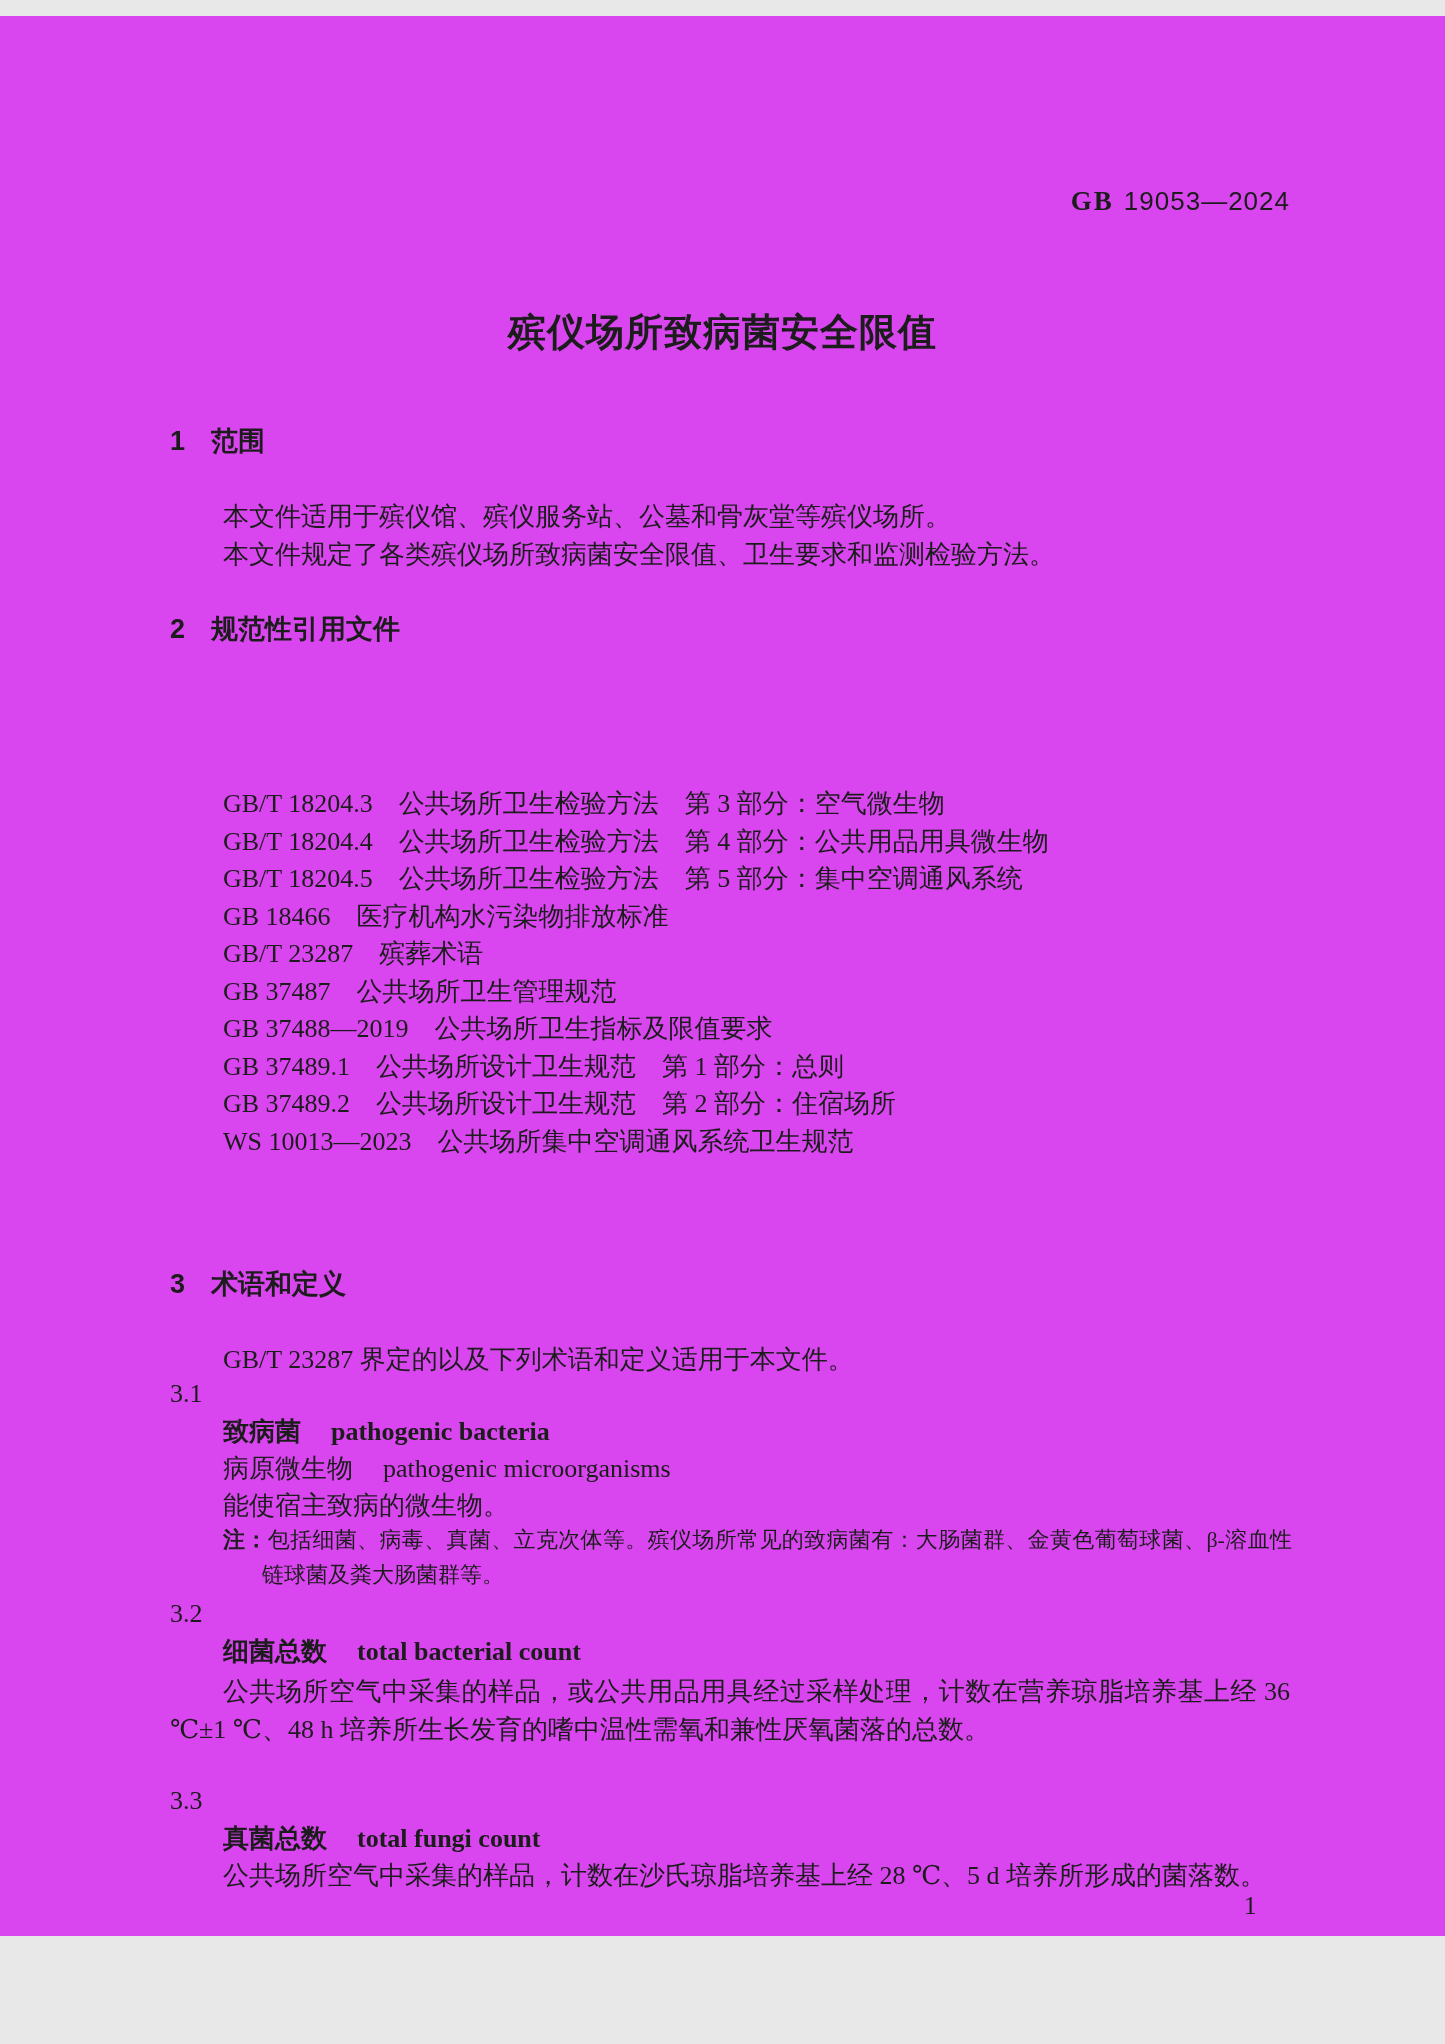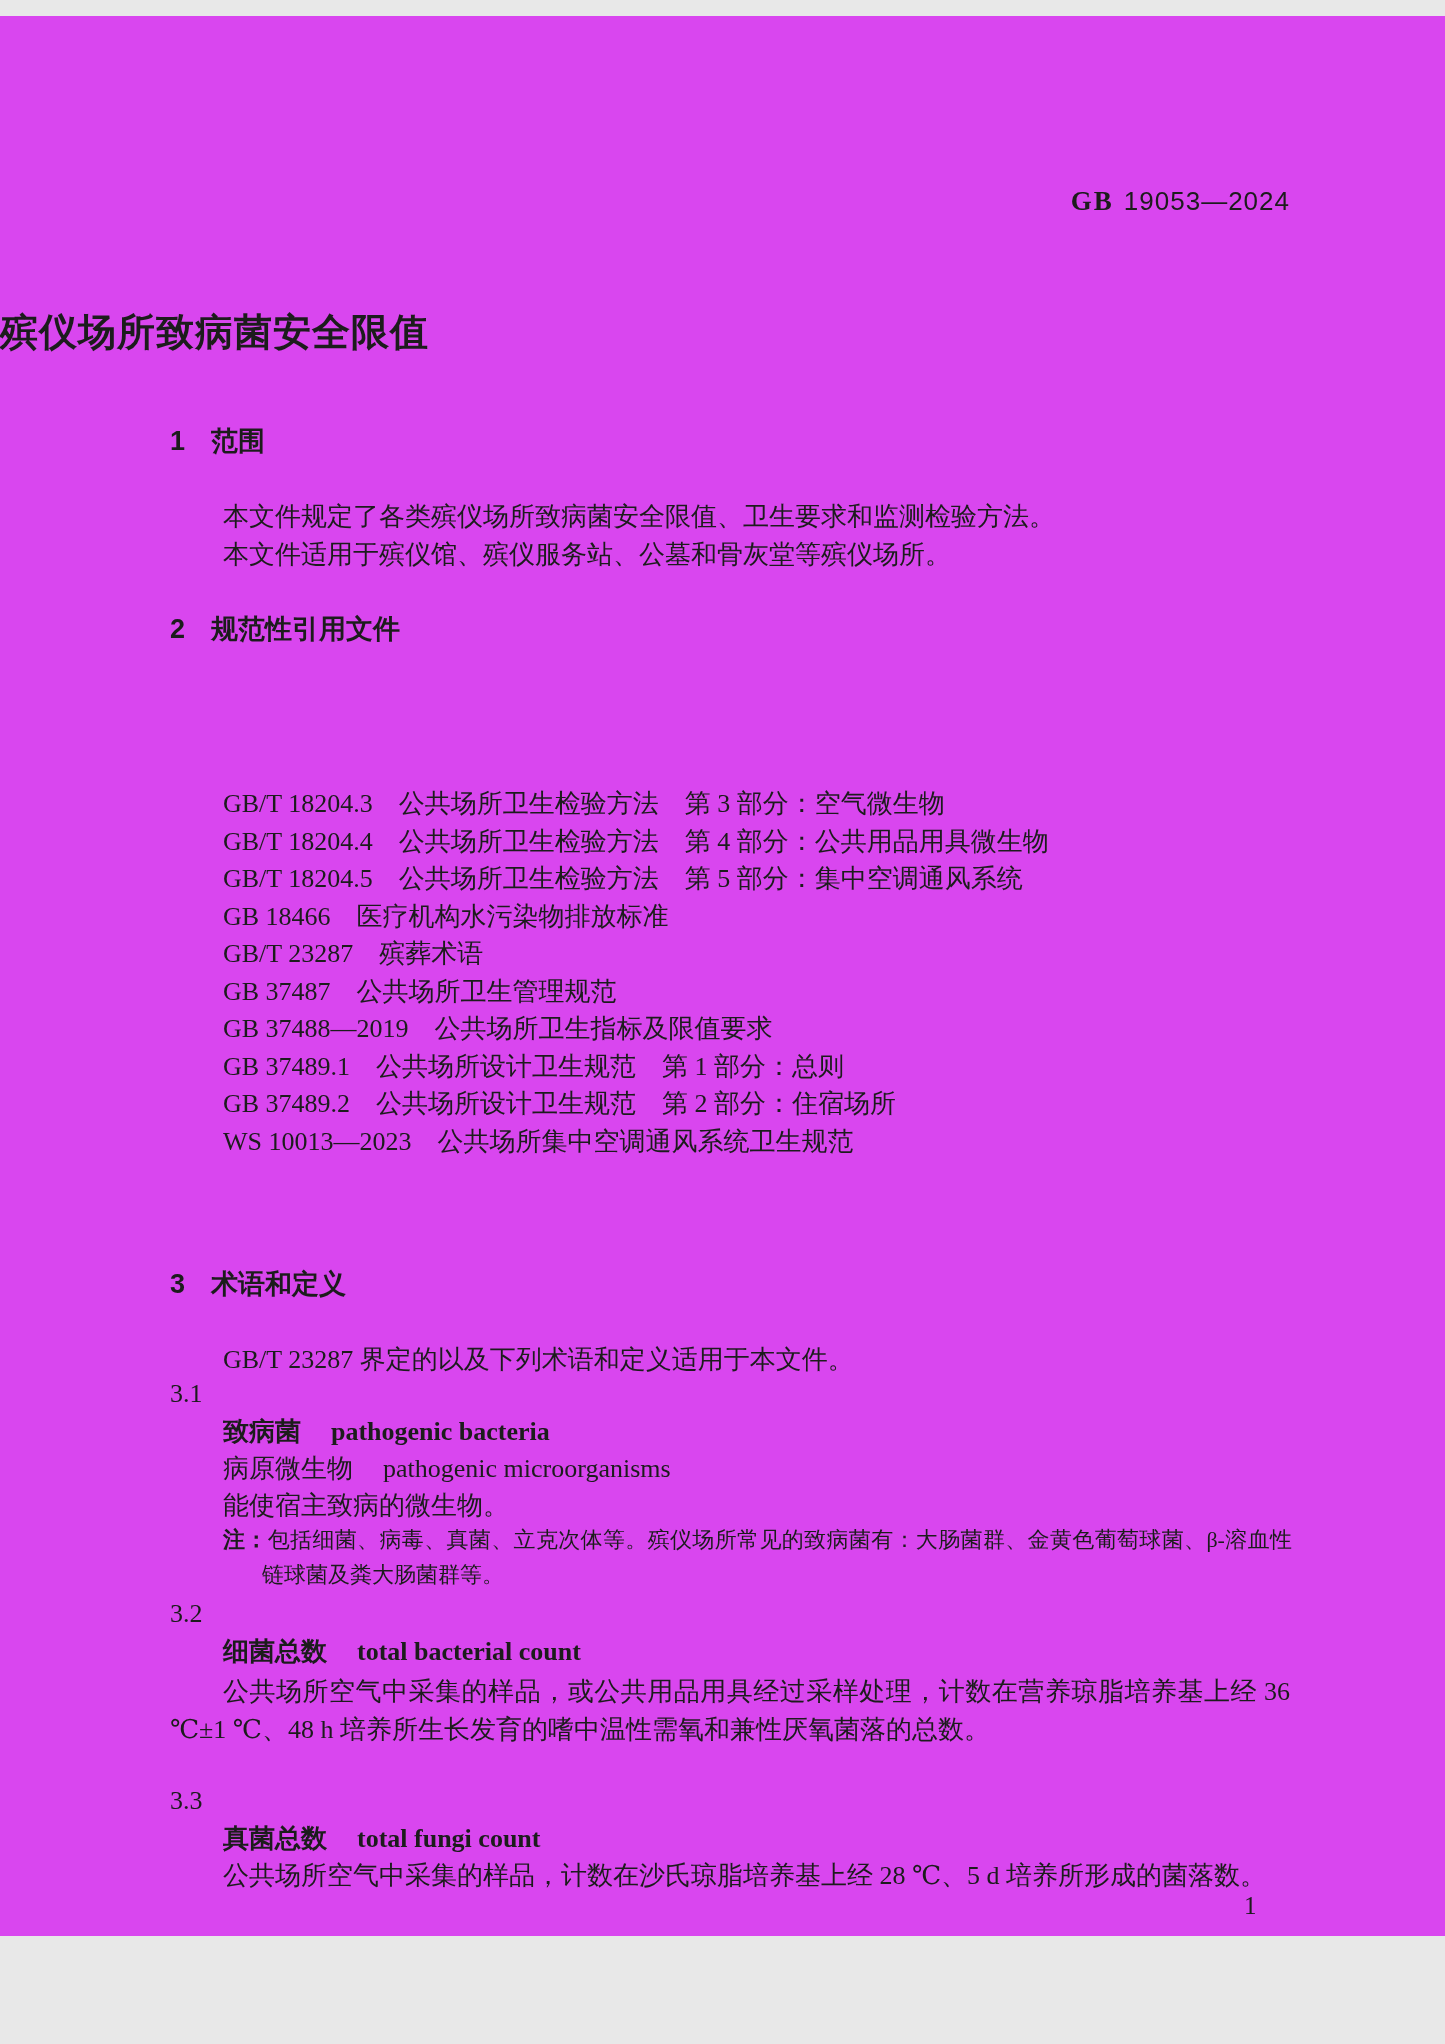--- a/index.html
+++ b/index.html
@@ -26,20 +26,21 @@
     font-weight:bold; font-size:27px; letter-spacing:2px; margin-right:10px;
   }
   .code-num {
     font-family:"Liberation Sans","DejaVu Sans",sans-serif;
     font-size:26px; letter-spacing:1px;
   }
 
   
   .doc-title {
     top:291px; left:0; width:1445px;
+    text-align:center;
     font-family:"Liberation Sans","DejaVu Sans",sans-serif;
     font-weight:bold;
     font-size:38px;
     letter-spacing:1px;
   }
 
   
   .clause-heading {
     left:170px; width:1120px;
     font-family:"Liberation Sans","DejaVu Sans",sans-serif;
@@ -107,22 +108,22 @@
     <span class="code-prefix">GB</span><span class="code-num">19053—2024</span>
   </div>
 
   <div class="abs doc-title">殡仪场所致病菌安全限值</div>
 
   <div class="abs clause-heading" style="top:410px">
     <span class="num">1</span><span>范围</span>
   </div>
 
   <div class="abs body-block" style="top:482px">
+    <p class="nowrap">本文件适用于殡仪馆、殡仪服务站、公墓和骨灰堂等殡仪场所。</p>
     <p class="nowrap">本文件规定了各类殡仪场所致病菌安全限值、卫生要求和监测检验方法。</p>
-    <p class="nowrap">本文件适用于殡仪馆、殡仪服务站、公墓和骨灰堂等殡仪场所。</p>
   </div>
 
   <div class="abs clause-heading" style="top:598px">
     <span class="num">2</span><span>规范性引用文件</span>
   </div>
 
 
   <div class="abs ref-list" style="top:769px">
     <div class="ref-item">GB/T 18204.3　公共场所卫生检验方法　第 3 部分：空气微生物</div>
     <div class="ref-item">GB/T 18204.4　公共场所卫生检验方法　第 4 部分：公共用品用具微生物</div>

